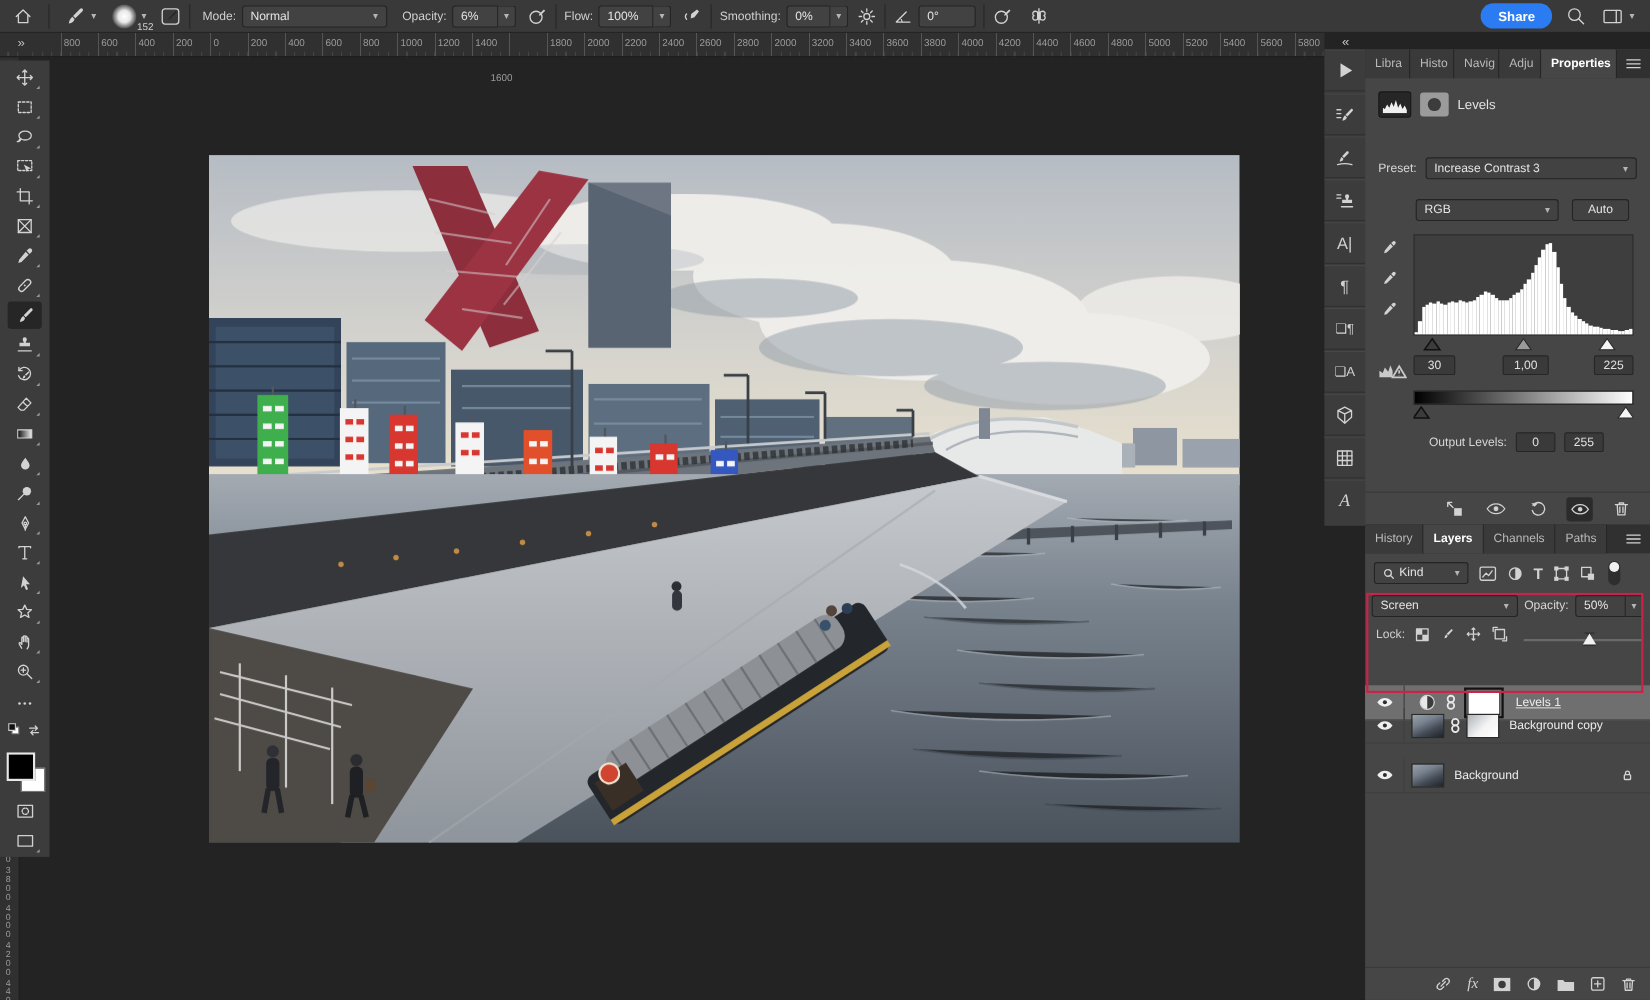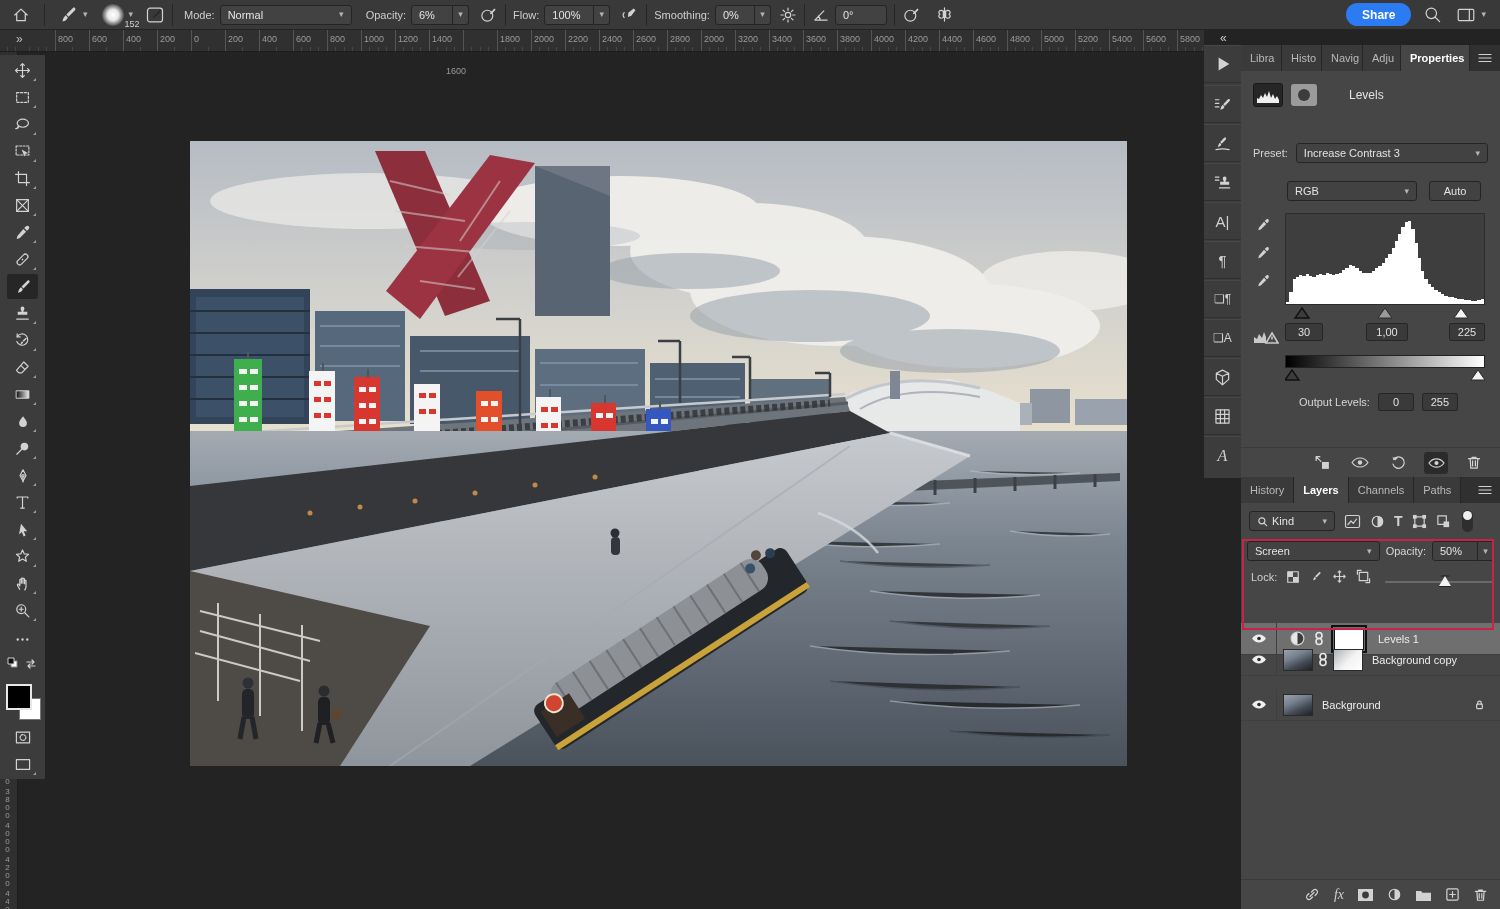--- a/index.html
+++ b/index.html
@@ -69,21 +69,21 @@
   .tab { padding:0 9px; display:flex; align-items:center; color:#b9b9b9; border-right:1px solid #252525; background:#3a3a3a; white-space:nowrap; overflow:hidden; }
   .tab.active { background:#464646; color:#ffffff; font-weight:bold; }
   .tab-menu { margin-left:auto; display:flex; align-items:center; padding:0 8px; color:#c5c5c5; }
 
   .props { top:45px; height:432px; }
   .props-body { position:relative; height:406px; }
   .levels-header { position:absolute; left:12px; top:12px; display:flex; align-items:center; gap:8px; }
   .levels-thumb-btn { width:30px; height:24px; background:#262626; border:1px solid #181818; border-radius:3px; display:flex; align-items:flex-end; justify-content:center; padding:3px; }
   .mask-thumb-btn { width:26px; height:22px; background:#9b9b9b; border-radius:3px; display:flex; align-items:center; justify-content:center; }
   .mask-thumb-btn .dot { width:12px; height:12px; border-radius:50%; background:#3c3c3c; }
-  .levels-title { color:#e2e2e2; font-size:12px;margin-left:24px; }
+  .levels-title { color:#e2e2e2; font-size:12px; }
   .preset-row { position:absolute; left:12px; top:72px; display:flex; align-items:center; gap:8px; width:235px;justify-content:space-between; }
   .preset-row .well { flex:1; }
   .rgb-row { position:absolute; left:46px; top:110px; display:flex; gap:12px; width:213px; }
   .rgb-select { width:130px; }
   .auto-btn { width:52px; justify-content:center; }
   .dropper-col { position:absolute; left:14px; top:146px; display:flex; flex-direction:column; gap:12px; }
   .histo-box { position:absolute; left:44px; top:142px; width:200px; height:92px; background:#3e3e3e; border:1px solid #2c2c2c;
     display:flex; align-items:flex-end; }
   .histo-box .bar { flex:1 1 auto; background:#ffffff; }
   .histo-sliders { position:absolute; left:44px; top:236px; width:200px; height:12px; }
@@ -107,21 +107,21 @@
   .pill-toggle { width:11px; height:22px; background:#2e2e2e; border-radius:6px; position:relative; margin-left:2px; }
   .pill-toggle .knob { position:absolute; top:1px; left:1px; width:9px; height:9px; background:#f0f0f0; border-radius:50%; }
   .blend-row { position:absolute; left:6px; top:38px; width:247px; display:flex; align-items:center; gap:6px; }
   .blend-select { width:140px; }
   .opacity-select { width:46px; }
   .lock-row { position:absolute; left:10px; top:66px; display:flex; align-items:center; gap:9px; color:#cfcfcf; }
   .op-slider { position:absolute; left:144px; top:78px; width:108px; height:2px; background:#6a6a6a; border-radius:1px; }
   .op-slider .thumb { position:absolute; top:-6px; left:50%; width:0; height:0; border-left:6px solid transparent;
     border-right:6px solid transparent; border-bottom:10px solid #f2f2f2; filter:drop-shadow(0 1px 0 #222); }
   .layer-row { position:absolute; left:0; width:259px; height:32px; display:flex; align-items:center; border-bottom:1px solid #3f3f3f; }
-  .layer-row.selected { background:#6f6f6f; }
+  .layer-row.selected { background:#6f6f6f;text-decoration:underline; }
   .eye-cell { width:36px; display:flex; justify-content:center; border-right:1px solid #3f3f3f; align-self:stretch; align-items:center; }
   .thumb { width:30px; height:22px; border:1px solid #2a2a2a; flex:none; }
   .photo-thumb { background:linear-gradient(155deg,#9aa3ad 0%,#76818e 35%,#454c56 65%,#1f2227 100%); }
   .mask-thumb-sel { background:#fff; outline:2px solid #111; outline-offset:1px; border:1px solid #111; }
   .mask-thumb-grad { background:linear-gradient(135deg,#aeb3b7 0%,#f4f4f4 55%,#ffffff 100%); }
   .layer-name { margin-left:9px; color:#ececec; }
   .layers-footer { position:absolute; left:0; bottom:0; width:100%; height:30px; border-top:1px solid #3a3a3a;
     display:flex; align-items:center; justify-content:flex-end; gap:13px; padding:0 12px; }
   .fx-text { font-style:italic; font-family:"Liberation Serif", serif; font-size:14px; color:#d0d0d0; }
 

